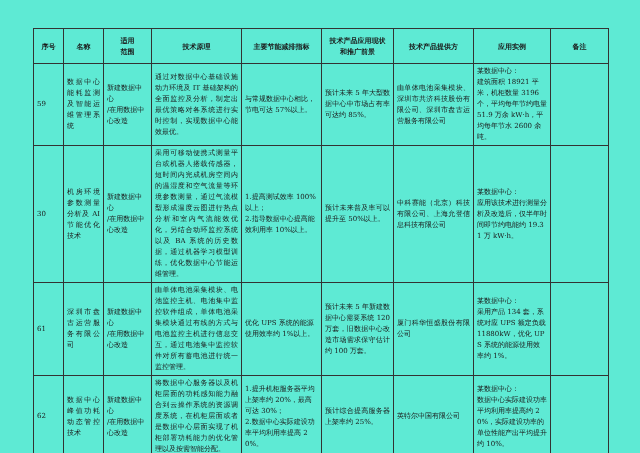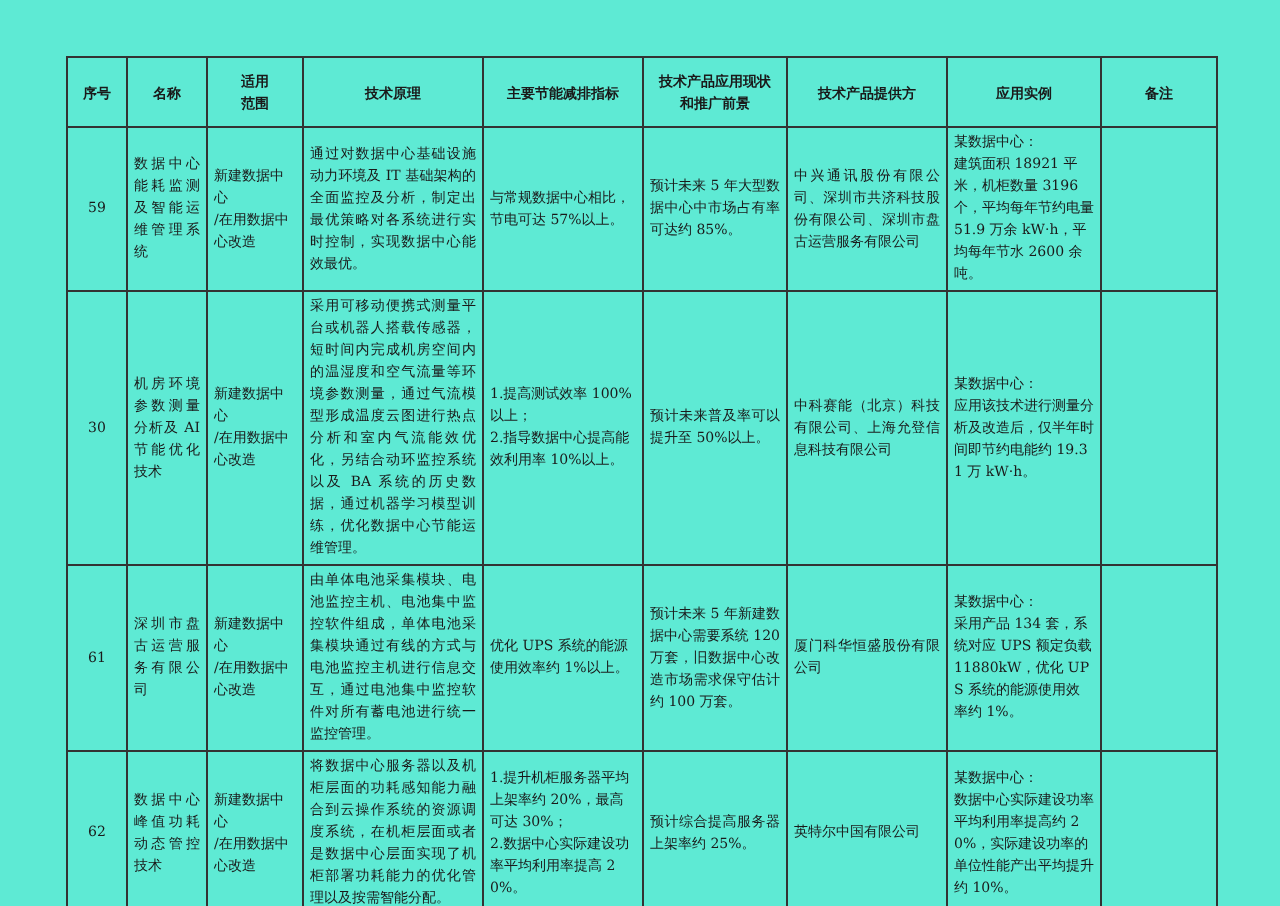--- a/index.html
+++ b/index.html
@@ -33,21 +33,21 @@
     text-align: center;
     height: 30px;
     padding: 2px 1px;
     white-space: pre-line;
   }
   tr.r59 { height: 72px; }
   tr.r60 { height: 102px; }
   tr.r61 { height: 82px; }
   tr.r62 { height: 79px; }
 
-  td.c-no { text-align: center; }
+  td.c-no { text-align: left; }
   td.c-name { text-align: justify; }
   td.c-scope { white-space: pre-line; }
   td.c-principle { text-align: justify; }
   td.c-indicator { white-space: pre-line; }
   td.c-status { text-align: justify; }
   td.c-provider { text-align: justify; }
   td.c-example { white-space: pre-line; }
 
   .pagenum {
     position: absolute; left: 0; right: 0; top: 404px;
@@ -89,21 +89,21 @@
     </thead>
     <tbody>
       <tr class="r59">
         <td class="c-no">59</td>
         <td class="c-name">数据中心能耗监测及智能运维管理系统</td>
         <td class="c-scope">新建数据中心
 /在用数据中心改造</td>
         <td class="c-principle">通过对数据中心基础设施动力环境及 IT 基础架构的全面监控及分析，制定出最优策略对各系统进行实时控制，实现数据中心能效最优。</td>
         <td class="c-indicator">与常规数据中心相比，节电可达 57%以上。</td>
         <td class="c-status">预计未来 5 年大型数据中心中市场占有率可达约 85%。</td>
-        <td class="c-provider">中兴通讯股份有限公司、深圳市共济科技股份有限公司、深圳市盘古运营服务有限公司</td>
+        <td class="c-provider">由单体电池采集模块、深圳市共济科技股份有限公司、深圳市盘古运营服务有限公司</td>
         <td class="c-example">某数据中心：
 建筑面积 18921 平米，机柜数量 3196 个，平均每年节约电量 51.9 万余 kW·h，平均每年节水 2600 余吨。</td>
         <td class="c-remark"></td>
       </tr>
       <tr class="r60">
         <td class="c-no">30</td>
         <td class="c-name">机房环境参数测量分析及 AI 节能优化技术</td>
         <td class="c-scope">新建数据中心
 /在用数据中心改造</td>
         <td class="c-principle">采用可移动便携式测量平台或机器人搭载传感器，短时间内完成机房空间内的温湿度和空气流量等环境参数测量，通过气流模型形成温度云图进行热点分析和室内气流能效优化，另结合动环监控系统以及 BA 系统的历史数据，通过机器学习模型训练，优化数据中心节能运维管理。</td>

